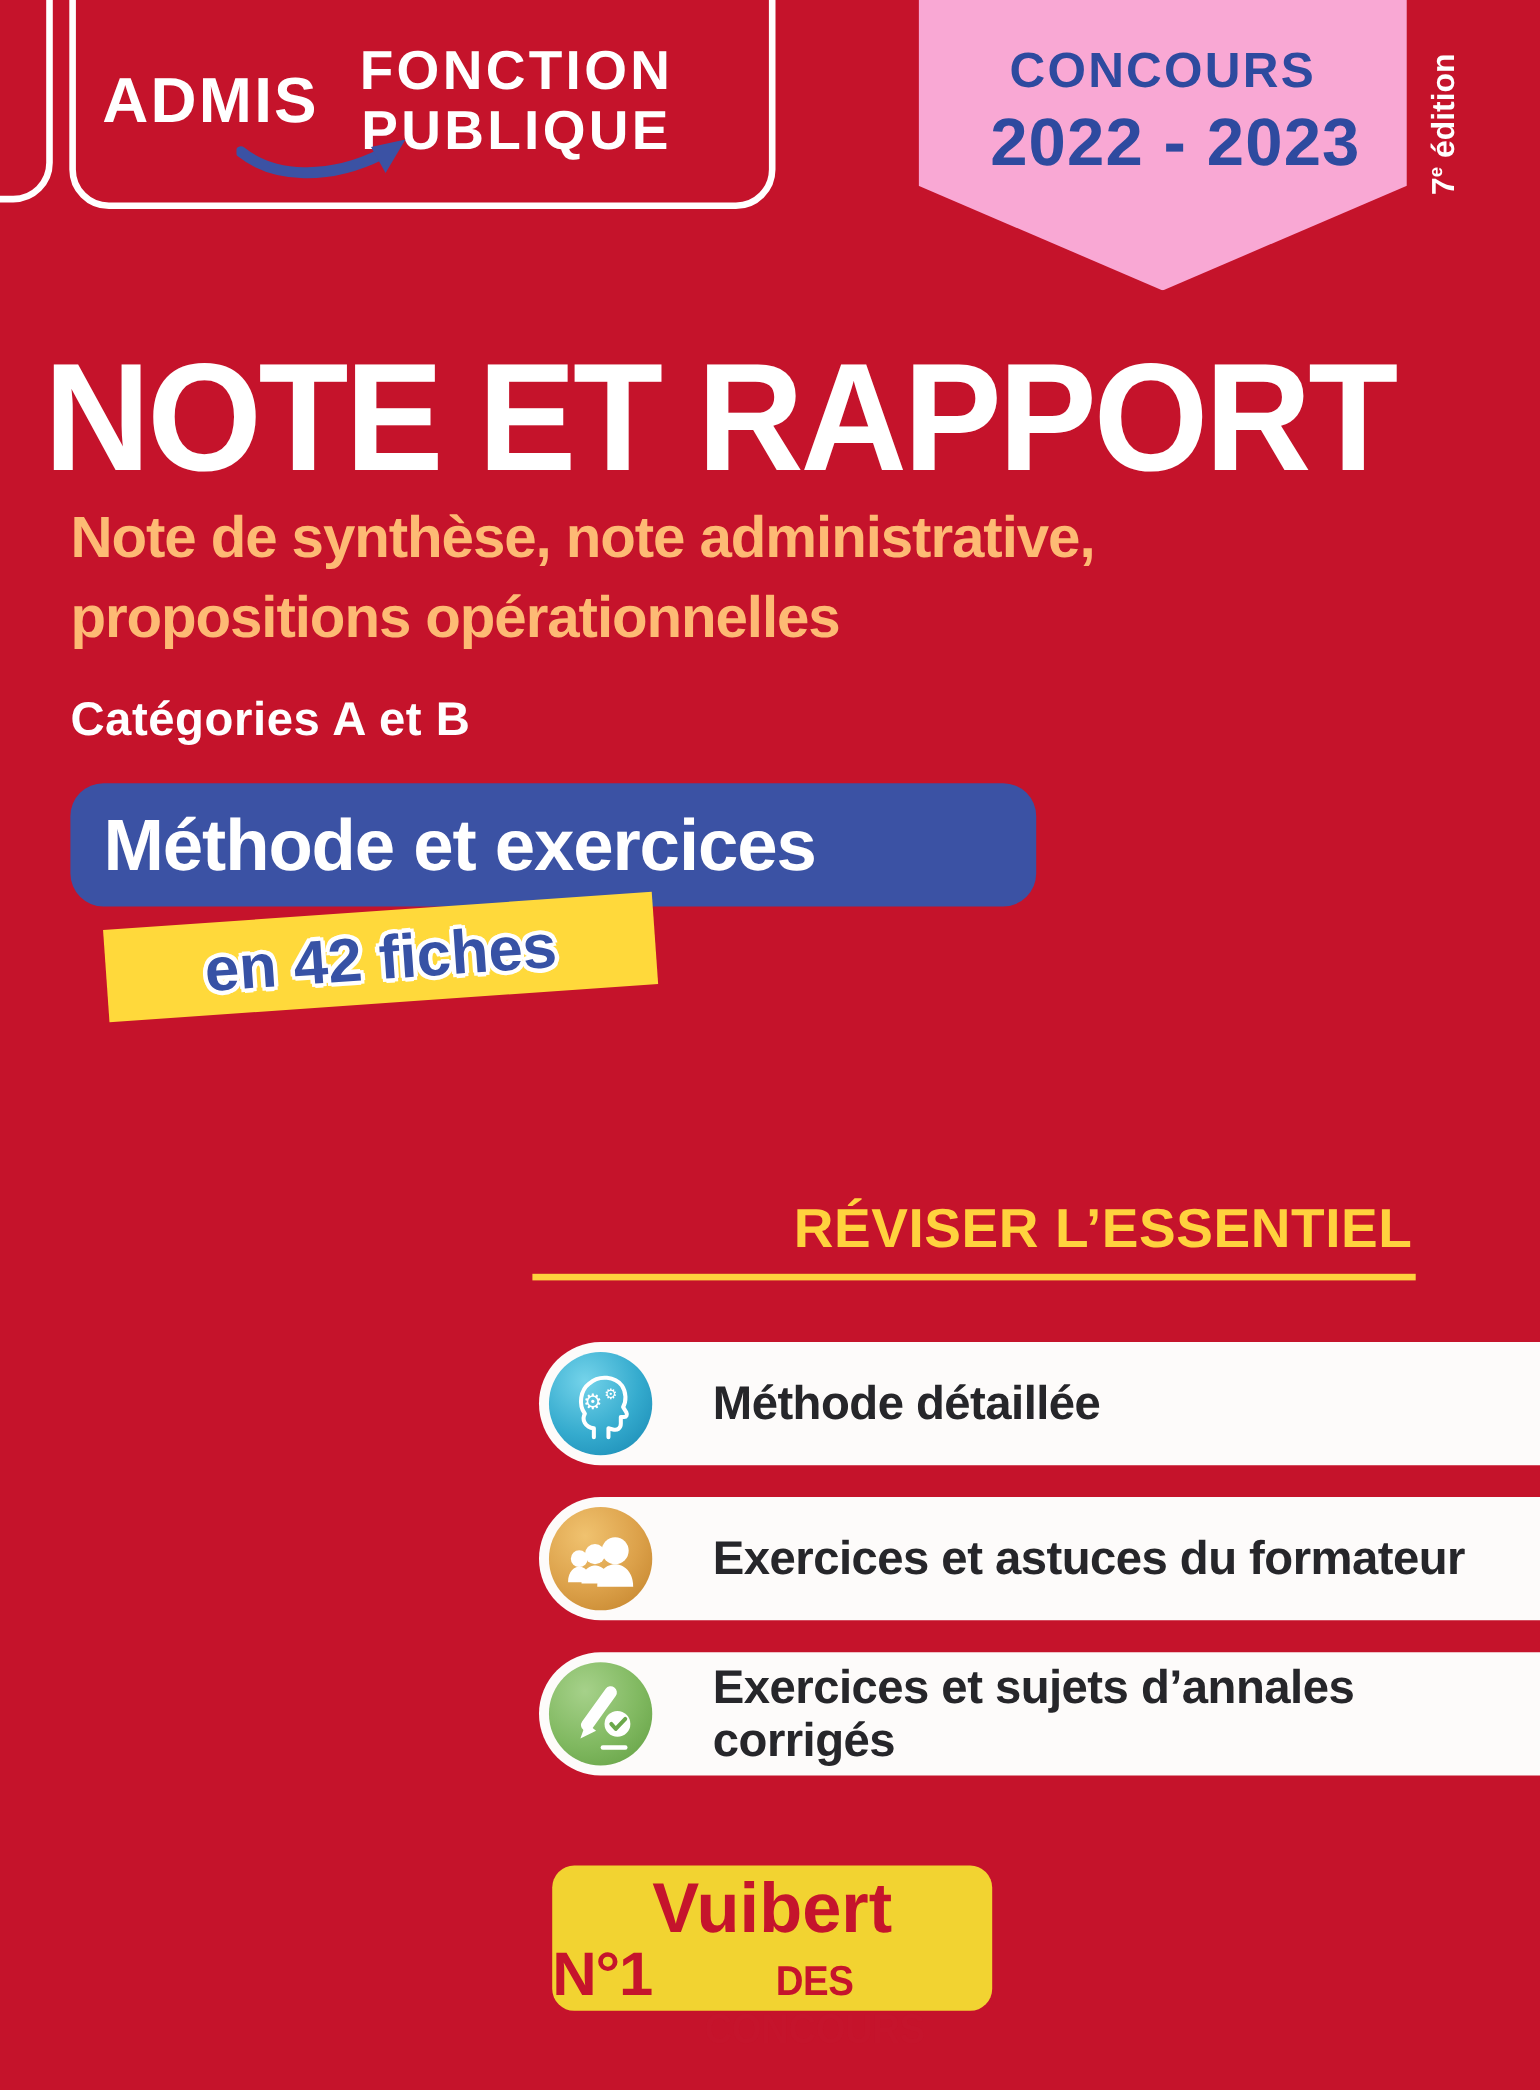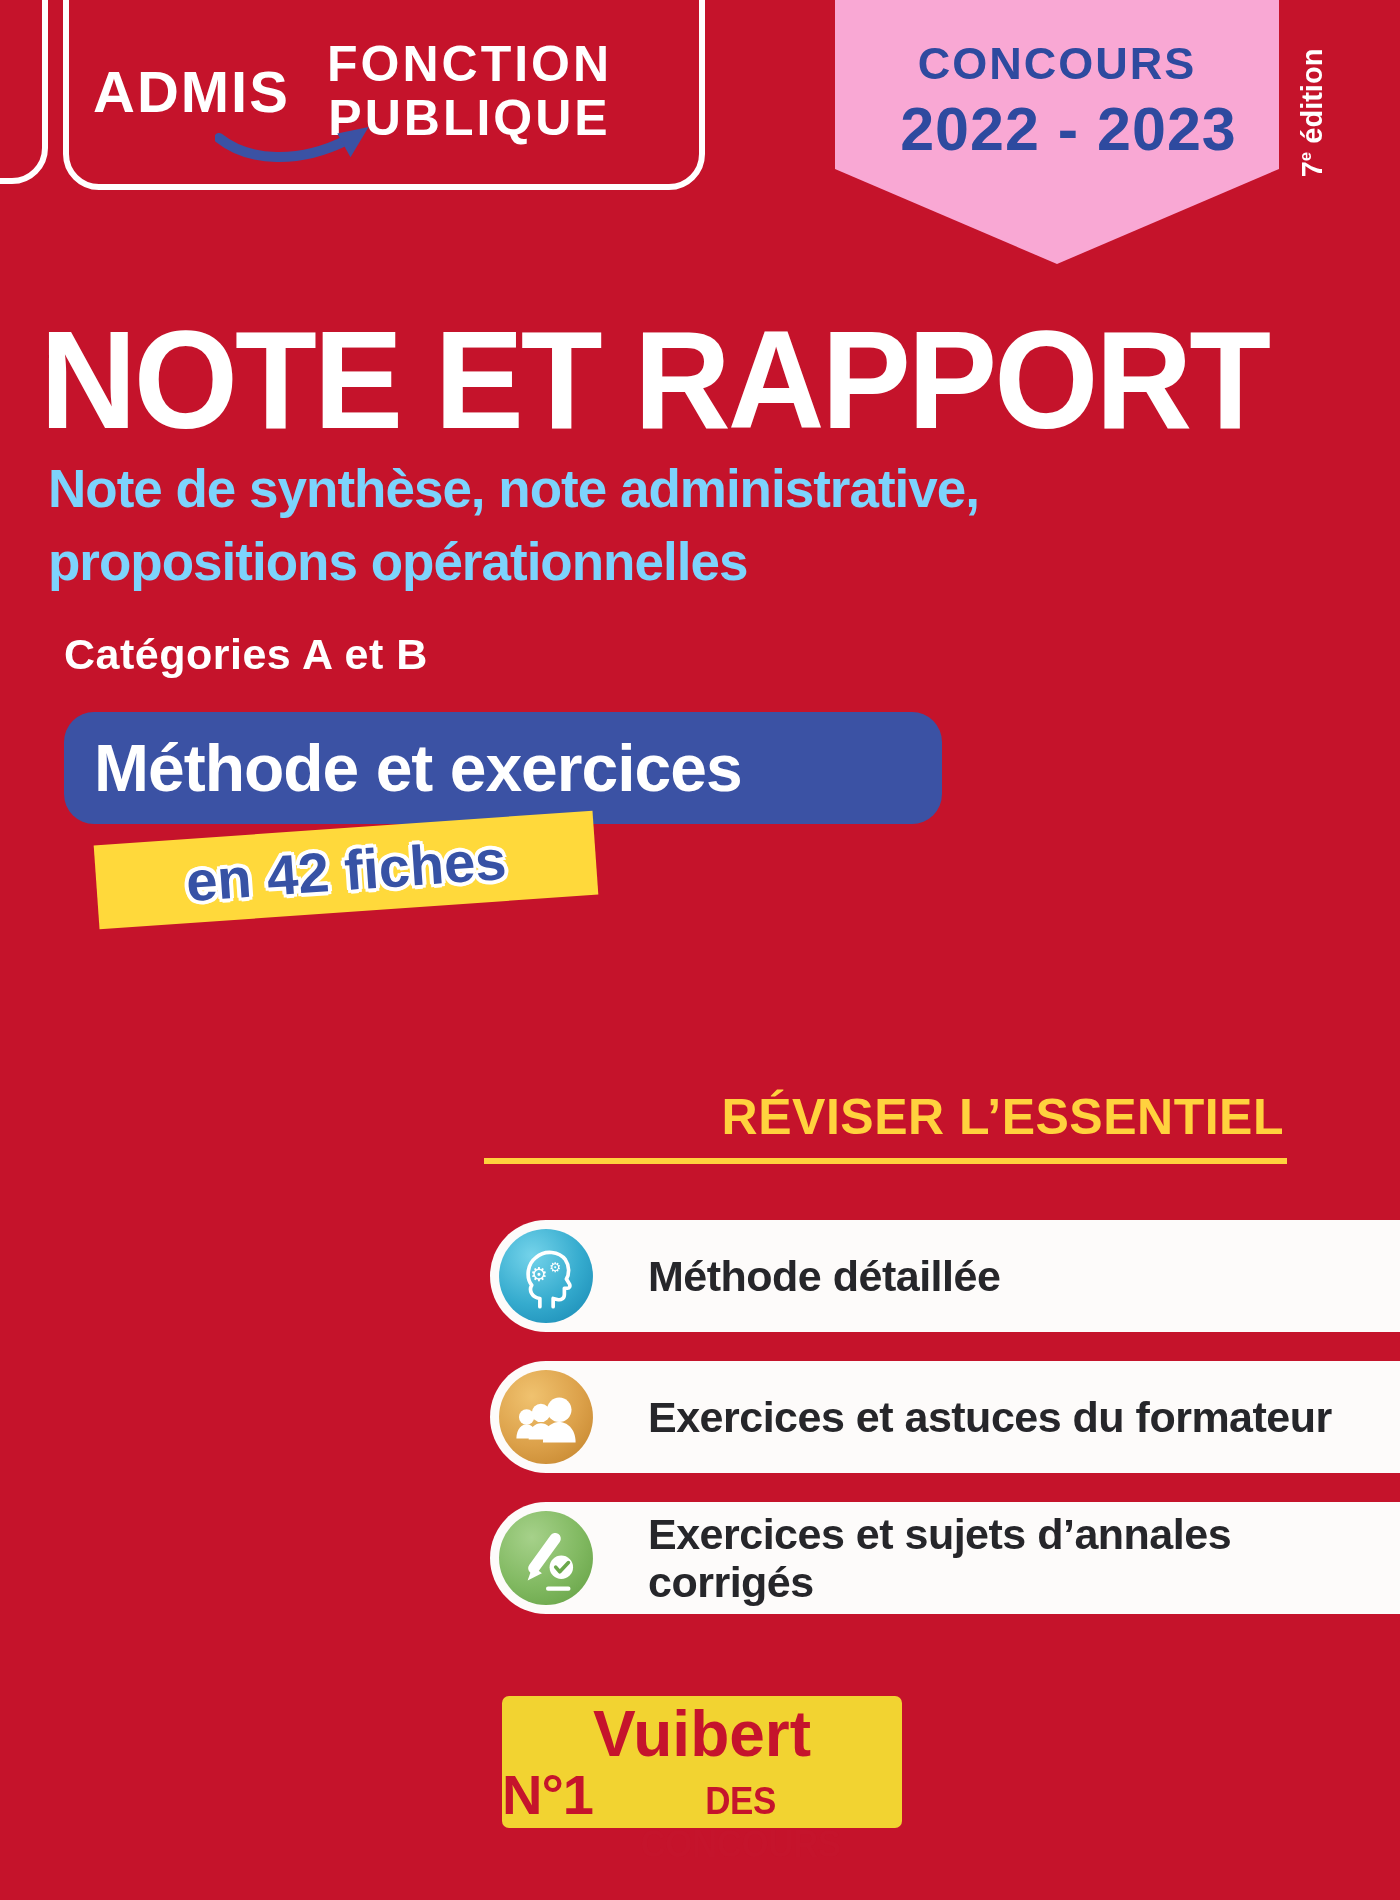--- a/index.html
+++ b/index.html
@@ -35,21 +35,21 @@
   
   .edition{left:1228px;top:96px;width:170px;height:34px;color:#fff;
     font-weight:bold;font-size:29px;transform:rotate(-90deg);
     transform-origin:center;text-align:center;white-space:nowrap;}
   .edition sup{font-size:17px;}
 
   .main-title{left:40px;top:300px;width:1340px;color:#fff;font-weight:800;
     font-size:134px;letter-spacing:-3px;white-space:nowrap;
     transform:scaleY(1.04);transform-origin:top left;}
 
-  .subtitle{left:48px;top:452px;color:#7dd3fc;font-weight:bold;
+  .subtitle{left:64px;top:452px;color:#fdba74;font-weight:bold;
     font-size:53px;line-height:1.38;letter-spacing:-1px;}
 
   .categories{left:64px;top:630px;color:#fff;font-weight:bold;
     font-size:43px;letter-spacing:0.5px;}
 
   .method-box{left:64px;top:712px;width:878px;height:112px;
     background:#3B52A4;border-radius:30px;display:flex;align-items:center;
     padding-left:30px;box-sizing:border-box;color:#fff;font-weight:bold;
     font-size:66px;letter-spacing:-1px;}
 
@@ -66,21 +66,21 @@
   .pill{left:490px;width:910px;height:112px;background:#FDFBFA;
     border-radius:60px 0 0 60px;}
   .pill-1{top:1220px;} .pill-2{top:1361px;} .pill-3{top:1502px;}
   .pill-icon{position:absolute;left:7px;top:7px;width:98px;height:98px;}
   .pill-label{position:absolute;left:158px;top:0;height:100%;
     display:flex;flex-direction:column;justify-content:center;
     color:#26262A;font-weight:bold;font-size:43px;letter-spacing:-0.5px;
     line-height:1.12;white-space:nowrap;}
 
   .publisher{left:502px;top:1696px;width:400px;height:132px;background:#F2D331;
-    border-radius:7px;text-align:center;box-sizing:border-box;padding-top:6px;}
+    border-radius:20px;text-align:center;box-sizing:border-box;padding-top:6px;}
   .publisher-name{color:#C5142C;font-weight:bold;font-size:64px;line-height:1;}
   .publisher-rank-row{display:flex;align-items:baseline;justify-content:center;
     gap:10px;margin-top:-4px;}
   .publisher-rank{color:#C5142C;font-weight:bold;font-size:56px;letter-spacing:-1px;}
   .publisher-rank-label{color:#C5142C;font-weight:bold;font-size:38px;
     letter-spacing:-0.5px;transform:scaleX(0.92);transform-origin:left bottom;}
 </style>
 </head>
 <body>
 

